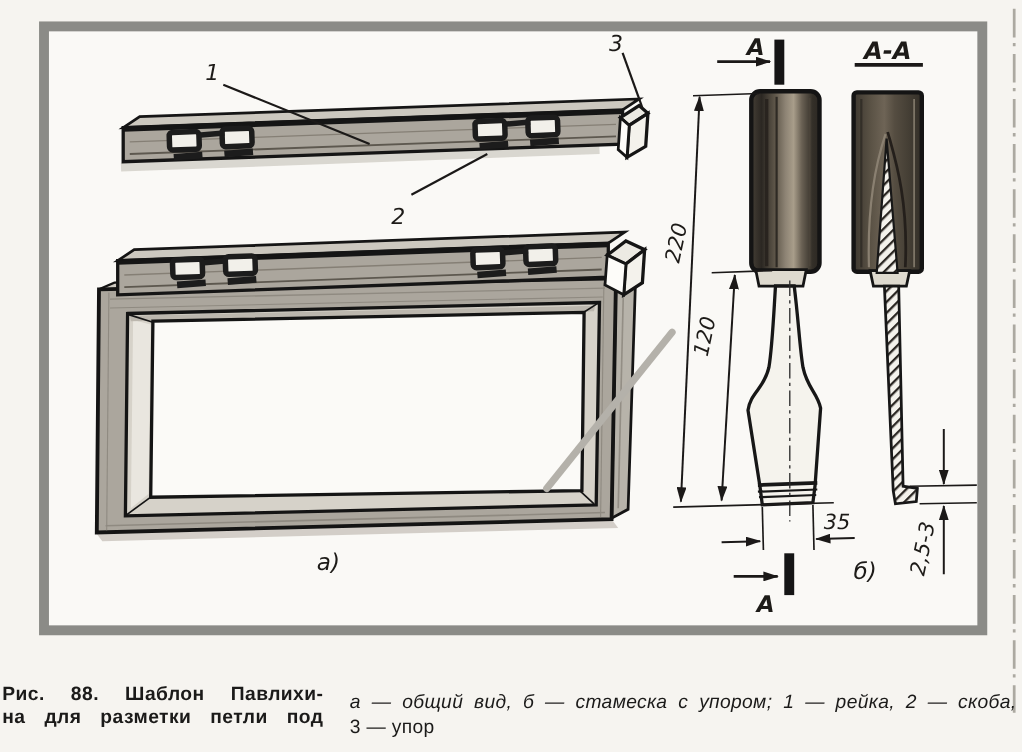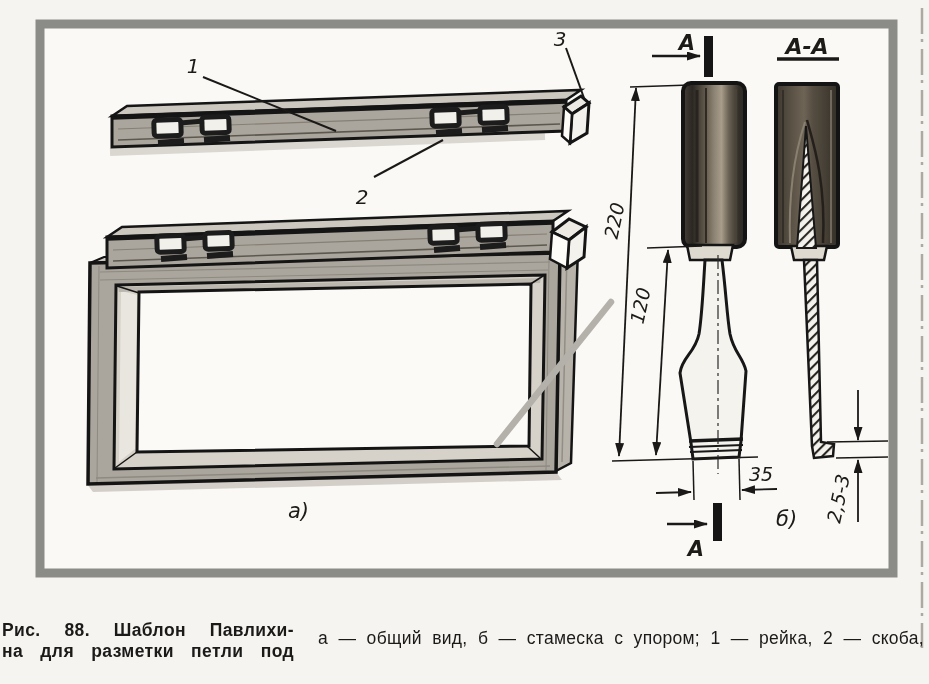--- a/index.html
+++ b/index.html
@@ -9,21 +9,21 @@
   .dim{font-family:"DejaVu Sans",sans-serif;font-style:italic;font-size:19px;fill:#1d1b18;}
   .callout{font-family:"DejaVu Sans",sans-serif;font-style:italic;font-size:20px;fill:#1d1b18;}
   .viewlabel{font-family:"DejaVu Sans",sans-serif;font-style:italic;font-size:21px;fill:#1d1b18;}
   .seclabel{font-family:"DejaVu Sans",sans-serif;font-style:italic;font-weight:bold;font-size:21px;fill:#1d1b18;}
   .sectitle{font-family:"DejaVu Sans",sans-serif;font-style:italic;font-weight:bold;font-size:22px;fill:#1d1b18;}
   .cap-left{position:absolute;left:2px;top:620px;width:292px;font-weight:700;font-size:17.5px;
             line-height:21px;color:#1b1a19;letter-spacing:.4px;}
   .cap-left .just{text-align:justify;text-align-last:justify;}
   .cap-right{position:absolute;left:318px;top:628px;width:606px;font-size:17.5px;
              line-height:21.5px;color:#1b1a19;letter-spacing:.3px;}
-  .cap-right .just{text-align:justify;text-align-last:justify;}
+  .cap-right .just{text-align:justify;text-align-last:justify;font-style:italic;}
 </style>
 </head>
 <body>
 
 <div class="stage">
 <svg width="929" height="684" viewBox="0 0 929 684">
   <defs>
     <pattern id="hatch" width="7" height="7" patternUnits="userSpaceOnUse" patternTransform="rotate(45)">
       <rect width="7" height="7" fill="#f4f2ec"></rect>
       <line x1="1" y1="0" x2="1" y2="7" stroke="#2a2622" stroke-width="2.2"></line>
@@ -179,14 +179,15 @@
     <text class="dim" transform="translate(845,500) rotate(-78)" text-anchor="middle">2,5-3</text>
   </g>
 </svg>
 
 <div class="cap-left">
   <div class="just">Рис. 88. Шаблон Павлихи-</div>
   <div class="just">на для разметки петли под</div>
 </div>
 <div class="cap-right">
   <div class="just">а — общий вид, б — стамеска с упором; 1 — рейка, 2 — скоба,</div>
+  <div>3 — упор</div>
 </div>
 </div>
 
 </body></html>

